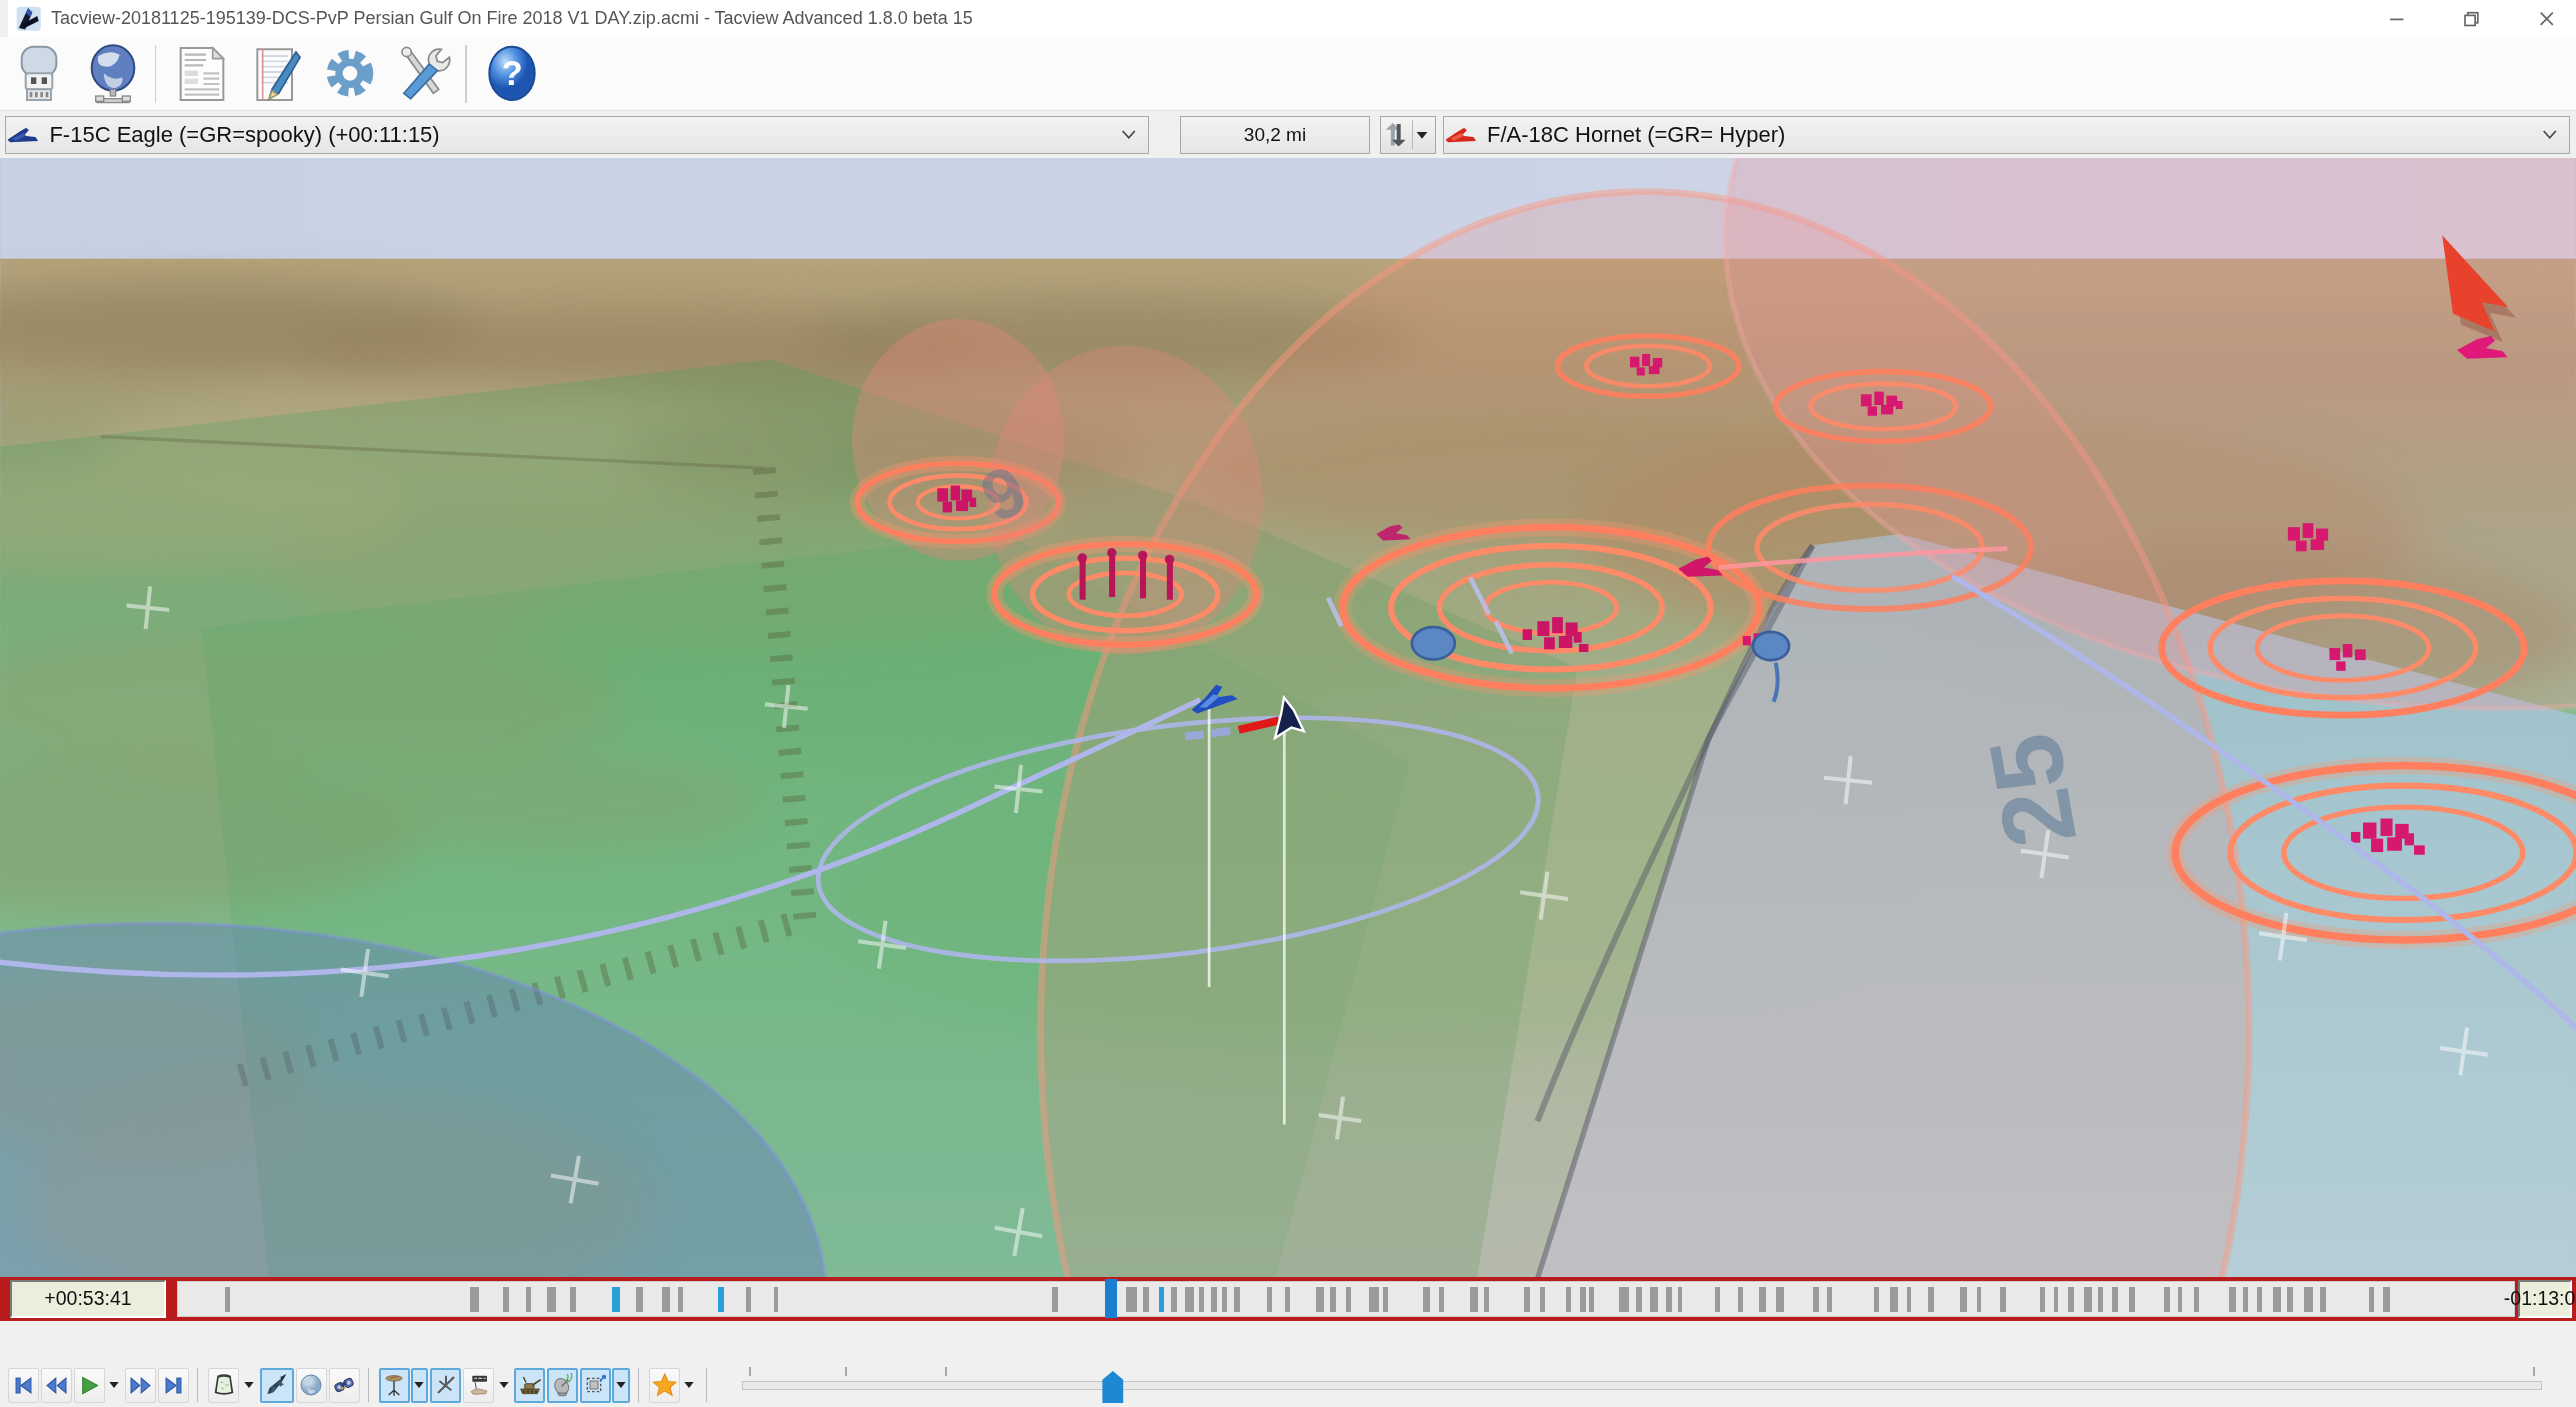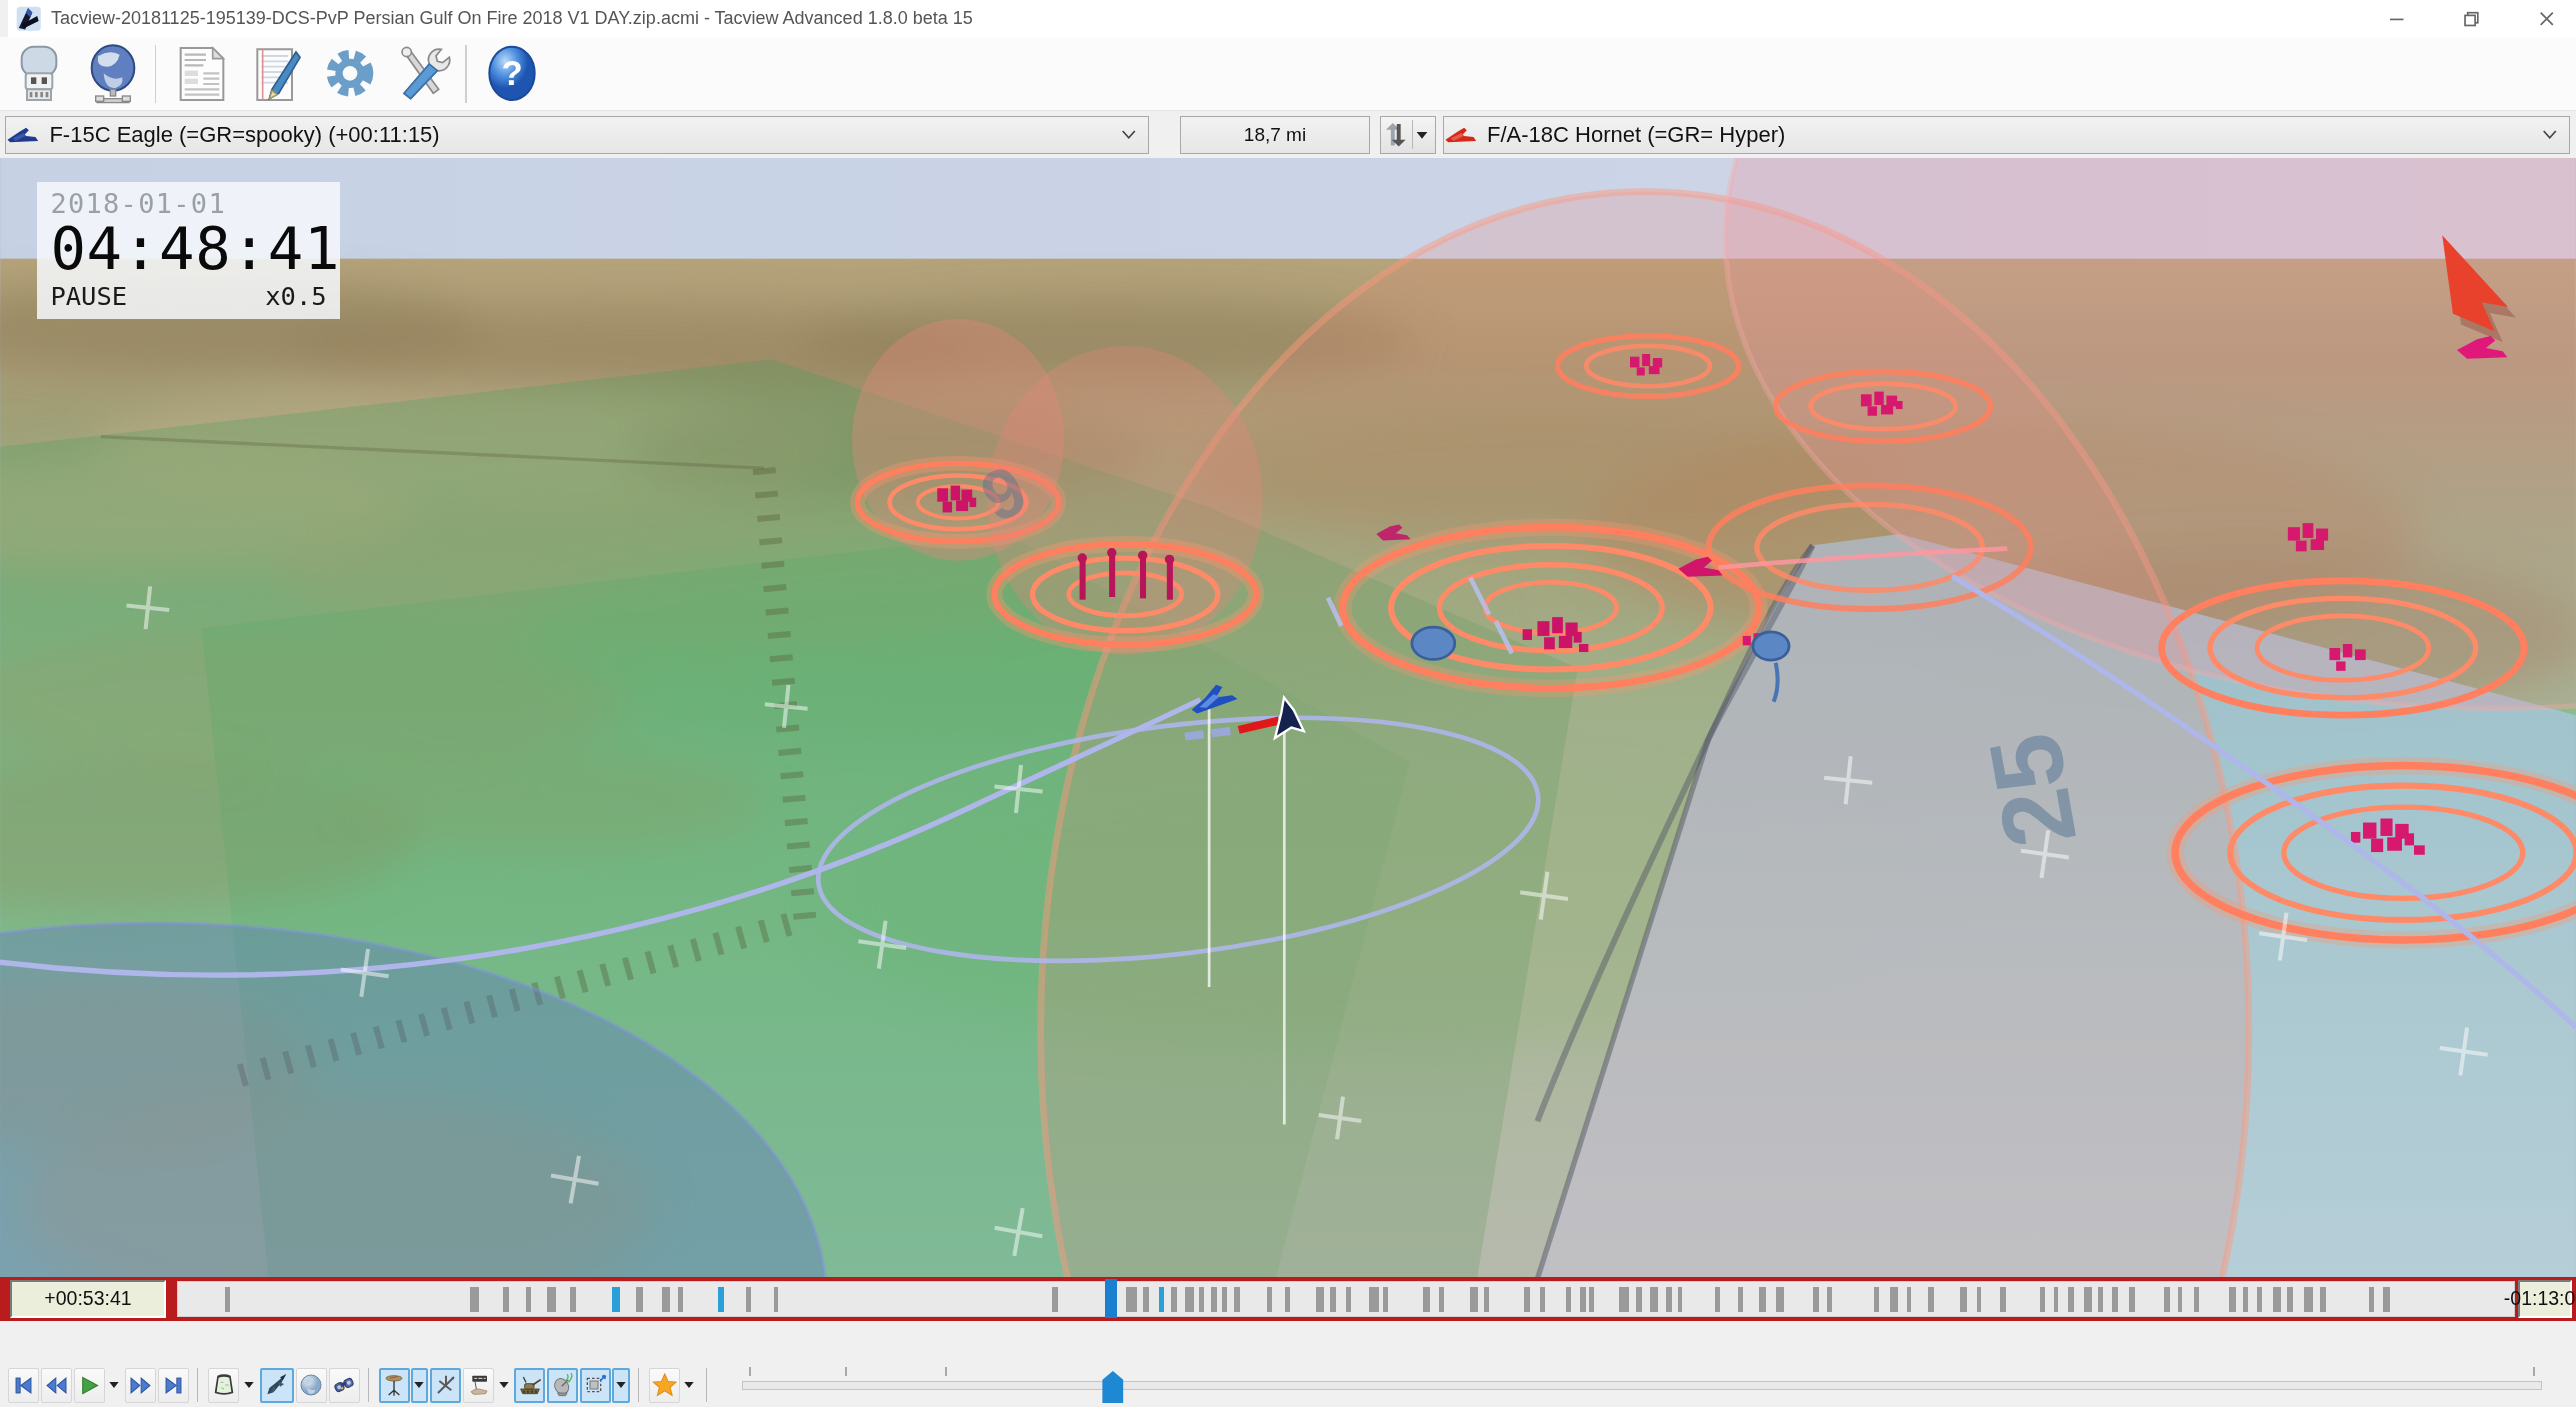--- a/index.html
+++ b/index.html
@@ -164,21 +164,21 @@
       <svg width="35" height="20" viewBox="0 0 52 30">
         <path d="M2,22 L20,10 L30,4 L34,8 L26,16 L44,18 L48,24 L6,26 Z" fill="#223a8c"></path>
         <path d="M10,20 L26,12 L30,16 L14,24 Z" fill="#3a5ab0"></path>
       </svg>
       <span class="lbl">F-15C Eagle (=GR=spooky) (+00:11:15)</span>
       <svg class="chev" width="17.5" height="14.8" viewBox="0 0 26 22">
         <polyline points="4,6 13,16 22,6" fill="none" stroke="#444" stroke-width="2.5"></polyline>
       </svg>
     </div>
     <div class="box-distance" style="left:1180px;width:190px;">
-      <span>18,7 mi</span>
+      <span>30,2 mi</span>
     </div>
     <div class="swapbtn" style="left:1380px;width:56px;">
       <svg width="29.5" height="29.5" viewBox="0 0 30 30">
         <path d="M10,26 L10,10 L5,10 L12,3 L19,10 L14,10 L14,26 Z" fill="#9aa4ae"></path>
         <path d="M20,4 L20,20 L25,20 L18,27 L11,20 L16,20 L16,4 Z" fill="#555"></path>
       </svg>
       <div style="width:1.3px;height:29.5px;background:#b8b8b8;margin:0 1.3px;"></div>
       <svg width="16" height="13.4" viewBox="0 0 24 20">
           <polygon points="4,6 20,6 12,16" fill="#222"></polygon>
         </svg>
@@ -427,28 +427,20 @@
           <path d="M-20,22 L-4,-8 L4,-26 L12,-8 L18,22 L4,14 Z" fill="#15224e" stroke="#ffffff" stroke-width="7" paint-order="stroke"></path>
         </g>
       </g>
 
       <g>
         <polygon points="3644,123 3742,230 3703,223 3722,266 3660,240" fill="rgba(120,40,30,0.3)" transform="translate(6,8)"></polygon>
         <polygon points="3638,115 3736,222 3697,215 3716,258 3654,232" fill="#e8422c"></polygon>
       </g>
     </svg>
 
-    <div class="hud">
-      <div class="date">2018-01-01</div>
-      <div class="time">04:48:41</div>
-      <div class="row">
-        <span>PAUSE</span>
-        <span>x0.5</span>
-      </div>
-    </div>
   </div>
 
 
   <div class="timerow">
     <div class="timebox" style="left:10px;width:156px;">
       <span>+00:53:41</span>
     </div>
     <div class="tstrip" id="tstrip">
       <div class="tlcursor" id="tlcursor" style="left: 39.7%;"></div>
     <div class="tlm gray" style="left: 2%; width: 5.4px;"></div>

